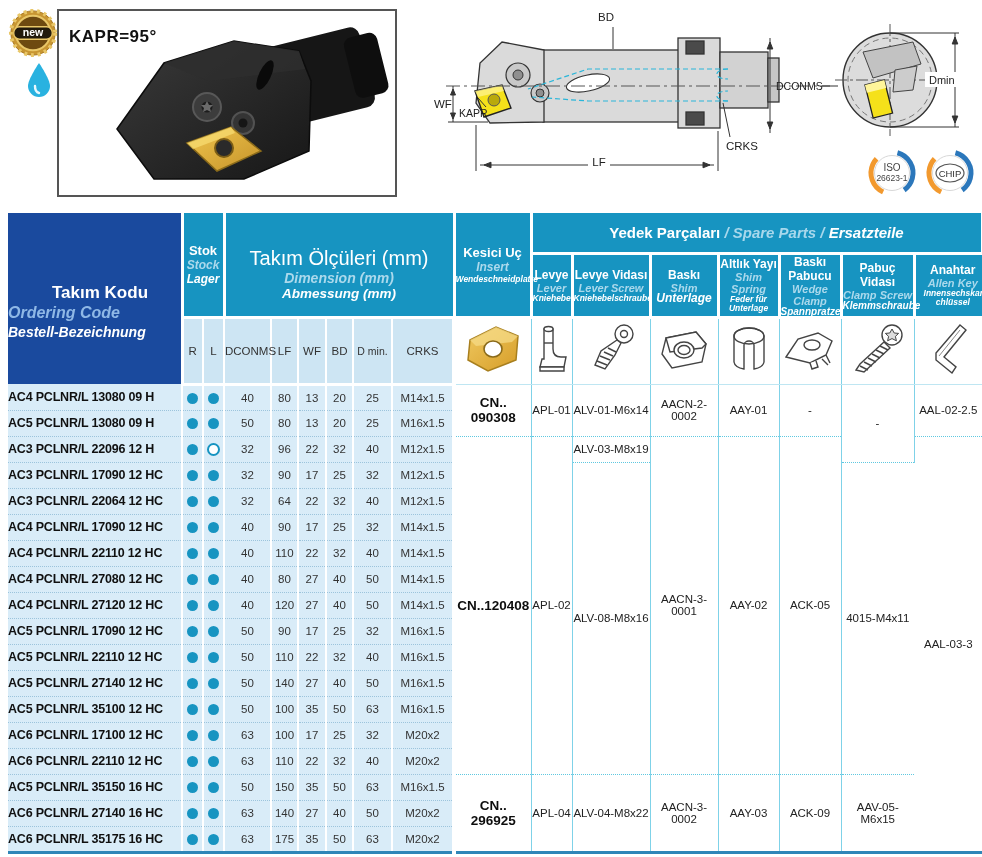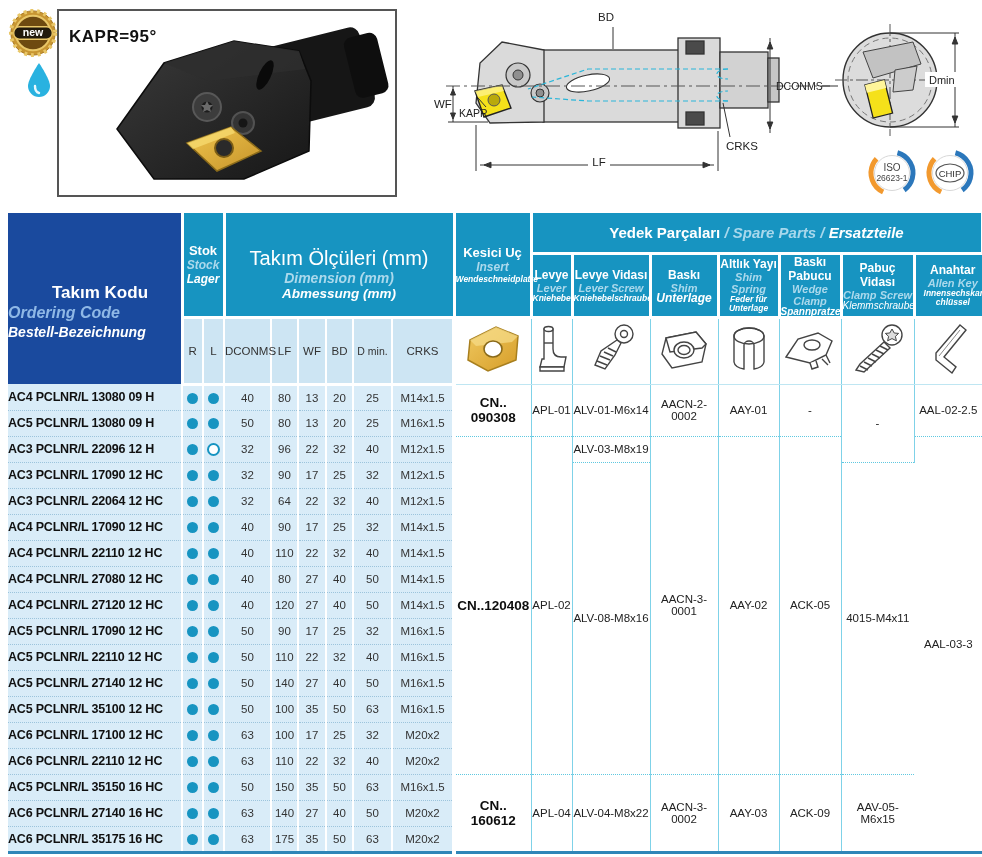--- a/index.html
+++ b/index.html
@@ -291,21 +291,21 @@
           <span class="t3">Feder für Unterlage</span>
         </th>
         <th class="th-teal part-head">
           <span class="t1">Baskı Pabucu</span>
           <span class="t2">Wedge Clamp</span>
           <span class="t3" style="font-size:10px;font-weight:bold;">Spannpratze</span>
         </th>
         <th class="th-teal part-head">
           <span class="t1">Pabuç Vidası</span>
           <span class="t2">Clamp Screw</span>
-          <span class="t3" style="font-size:10px;font-weight:normal;text-align:right;">Klemmschraube</span>
+          <span class="t3" style="font-size:10px;font-weight:bold;text-align:right;">Klemmschraube</span>
         </th>
         <th class="th-teal part-head" style="border-right:none;padding-left:8px;">
           <span class="t1">Anahtar</span>
           <span class="t2">Allen Key</span>
           <span class="t3">Innensechskants- chlüssel</span>
         </th>
       </tr>
       <tr style="height:67px;">
         <th class="sub-blue">R</th>
         <th class="sub-blue">L</th>
@@ -569,21 +569,21 @@
         <tr>
           <td class="cell-code">AC5 PCLNR/L 35150 16 HC</td>
           <td class="cell-dot"><span class="dot"></span></td>
           <td class="cell-dot"><span class="dot"></span></td>
           <td class="cell-dim">50</td>
           <td class="cell-dim">150</td>
           <td class="cell-dim">35</td>
           <td class="cell-dim">50</td>
           <td class="cell-dim">63</td>
           <td class="cell-dim cell-crks">M16x1.5</td>
-          <td class="cell-part cell-insertcode" rowspan="3">CN.. 160612</td>
+          <td class="cell-part cell-insertcode" rowspan="3">CN.. 296925</td>
           <td class="cell-part" rowspan="3">APL-04</td>
           <td class="cell-part" rowspan="3">ALV-04-M8x22</td>
           <td class="cell-part" rowspan="3">AACN-3-0002</td>
           <td class="cell-part" rowspan="3">AAY-03</td>
           <td class="cell-part" rowspan="3">ACK-09</td>
           <td class="cell-part" rowspan="3">AAV-05-M6x15</td>
         </tr>
         <tr>
           <td class="cell-code">AC6 PCLNR/L 27140 16 HC</td>
           <td class="cell-dot"><span class="dot"></span></td>

